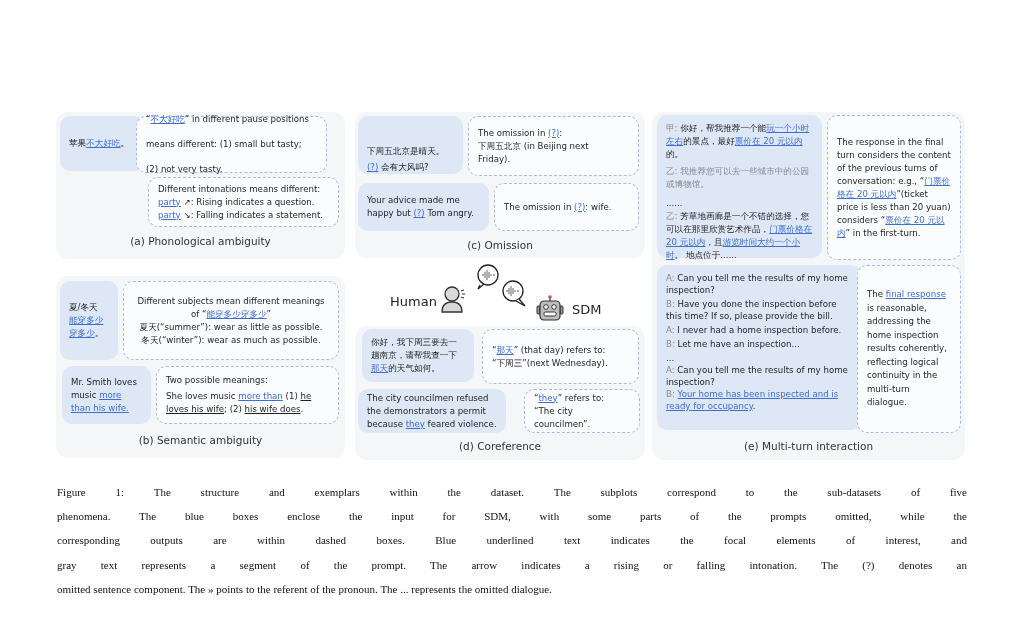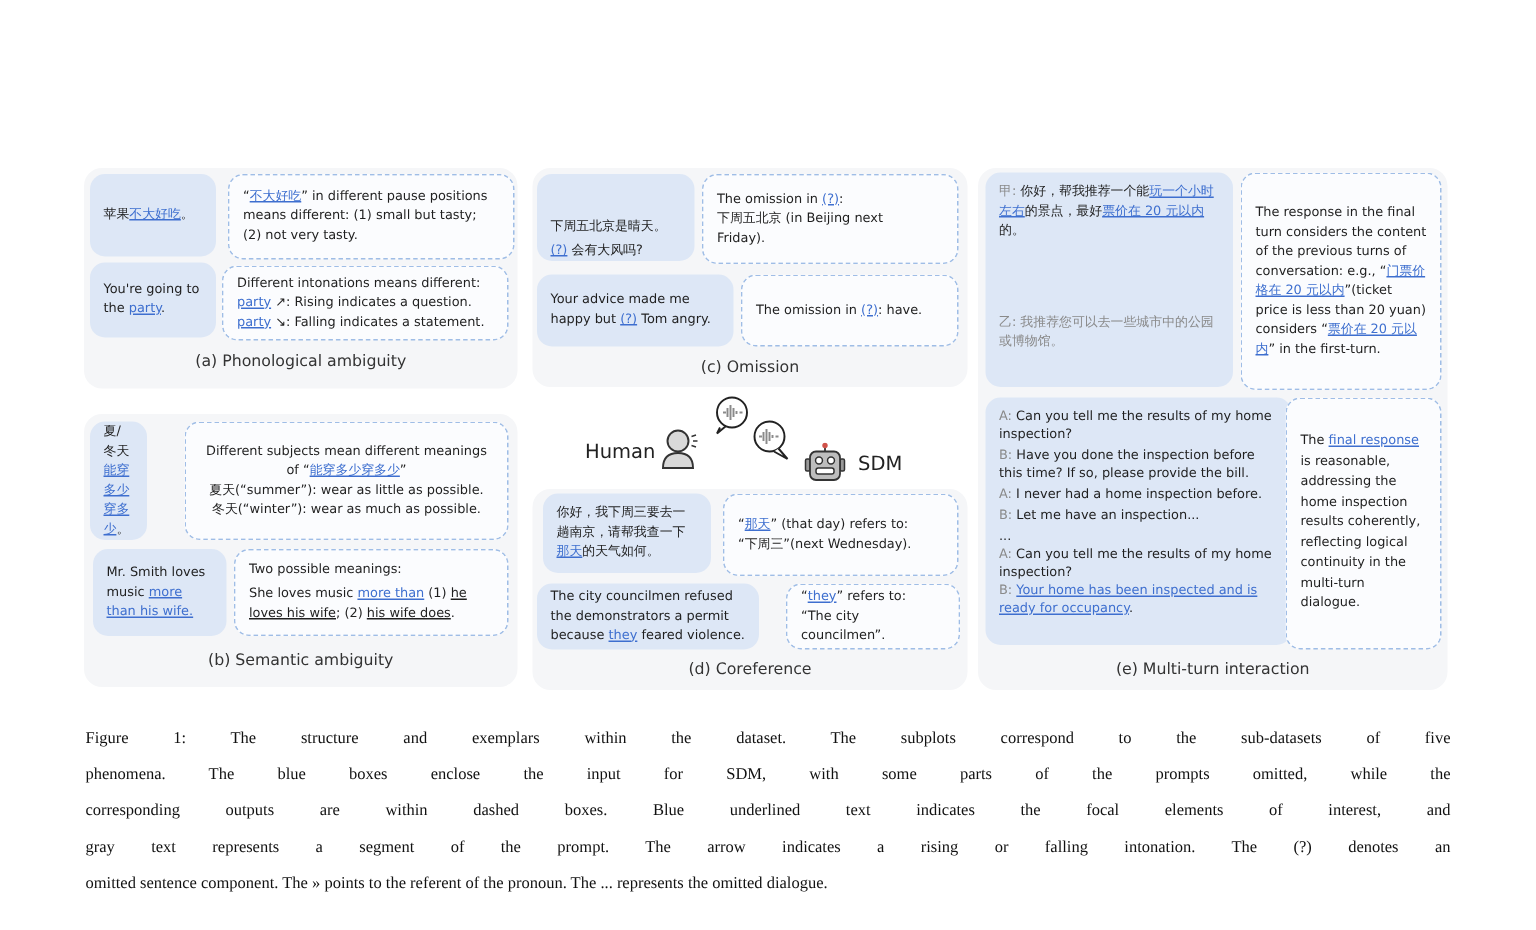--- a/index.html
+++ b/index.html
@@ -18,39 +18,35 @@
   .caption-text span.last { text-align-last: left; }
   .hdr-label { position: absolute; font-size: 13px; color: #222; }
 </style>
 </head>
 <body>
 
 <div class="panel" style="left:56px; top:112px; width:289px; height:147px;">
   <div class="inbox" style="left:4px; top:4px; width:84px; height:55px;">
     <span class="line"><span>苹果</span><span class="hl">不大好吃</span><span>。</span></span>
   </div>
-  <div class="outbox" style="left:96px; top:4px; width:191px; height:57px;">
+  <div class="outbox" style="left:80px; top:4px; width:191px; height:57px;gap:12px;">
     <span class="line"><span>“</span><span class="hl">不大好吃</span><span>” in different pause positions</span></span>
     <span class="line">means different: (1) small but tasty;</span>
     <span class="line">(2) not very tasty.</span>
-  </div>
-  <div class="inbox" style="left:4px; top:63px; width:84px; height:50px;">
-    <span class="line">You're going to</span>
-    <span class="line"><span>the </span><span class="hl">party</span><span>.</span></span>
   </div>
   <div class="outbox" style="left:92px; top:65px; width:191px; height:50px;">
     <span class="line">Different intonations means different:</span>
     <span class="line"><span class="hl">party</span><span> ↗: Rising indicates a question.</span></span>
     <span class="line"><span class="hl">party</span><span> ↘: Falling indicates a statement.</span></span>
   </div>
   <div class="cap" style="top:123px;">(a) Phonological ambiguity</div>
 </div>
 
 <div class="panel" style="left:56px; top:276px; width:289px; height:182px;">
-  <div class="inbox" style="left:4px; top:5px; width:38px; height:79px;">
+  <div class="inbox" style="left:4px; top:5px; width:58px; height:79px;">
     <span class="line">夏/冬天</span>
     <span class="line hl">能穿多少</span>
     <span class="line"><span class="hl">穿多少</span><span>。</span></span>
   </div>
   <div class="outbox" style="left:67px; top:5px; width:216px; height:79px;align-items:center;">
     <span class="line">Different subjects mean different meanings</span>
     <span class="line"><span>of “</span><span class="hl">能穿多少穿多少</span><span>”</span></span>
     <span class="line">夏天(“summer”): wear as little as possible.</span>
     <span class="line">冬天(“winter”): wear as much as possible.</span>
   </div>
@@ -75,21 +71,21 @@
   <div class="outbox" style="left:113px; top:4px; width:171px; height:60px;">
     <span class="line"><span>The omission in </span><span class="hl">(?)</span><span>:</span></span>
     <span class="line">下周五北京 (in Beijing next</span>
     <span class="line">Friday).</span>
   </div>
   <div class="inbox" style="left:3px; top:71px; width:131px; height:48px;">
     <span class="line">Your advice made me</span>
     <span class="line"><span>happy but </span><span class="hl">(?)</span><span> Tom angry.</span></span>
   </div>
   <div class="outbox" style="left:139px; top:71px; width:145px; height:48px;">
-    <span class="line"><span>The omission in </span><span class="hl">(?)</span><span>: have.</span></span>
+    <span class="line"><span>The omission in </span><span class="hl">(?)</span><span>: wife.</span></span>
   </div>
   <div class="cap" style="top:127px;">(c) Omission</div>
 </div>
 
 <div class="hdr-label" style="left:390px; top:294px;">Human</div>
 <svg style="position:absolute; left:438px; top:285px;" width="30" height="28" viewBox="0 0 30 28">
   <circle cx="14" cy="9" r="7" fill="#d9d9d9" stroke="#333" stroke-width="1.3"></circle>
   <path d="M4 27 Q4 17 14 17 Q24 17 24 27 Z" fill="#d9d9d9" stroke="#333" stroke-width="1.3"></path>
   <path d="M23 6 l3 -1 M24 9 l3 0 M23 12 l3 1" stroke="#333" stroke-width="1"></path>
 </svg>
@@ -131,21 +127,21 @@
     <span class="line"><span>because </span><span class="hl">they</span><span> feared violence.</span></span>
   </div>
   <div class="outbox" style="left:169px; top:63px; width:116px; height:44px;">
     <span class="line"><span>“</span><span class="hl">they</span><span>” refers to:</span></span>
     <span class="line">“The city councilmen”.</span>
   </div>
   <div class="cap" style="top:114px;">(d) Coreference</div>
 </div>
 
 <div class="panel" style="left:652px; top:112px; width:313px; height:348px;">
-  <div class="inbox" style="left:5px; top:3px; width:165px; height:143px; justify-content:flex-start; padding-top:7px;gap:44px;">
+  <div class="inbox" style="left:5px; top:3px; width:165px; height:143px; justify-content:flex-start; padding-top:7px;">
     <span class="line"><span class="gray">甲: </span><span>你好，帮我推荐一个能</span><span class="hl">玩一个小时左右</span><span>的景点，最好</span><span class="hl">票价在 20 元以内</span><span>的。</span></span>
     <span class="line" style="margin-top:4px;"><span class="gray">乙: </span><span class="gray">我推荐您可以去一些城市中的公园或博物馆。</span></span>
     <span class="line" style="margin-top:6px;">......</span>
     <span class="line"><span class="gray">乙: </span><span>芳草地画廊是一个不错的选择，您可以在那里欣赏艺术作品，</span><span class="hl">门票价格在 20 元以内</span><span>，且</span><span class="hl">游览时间大约一个小时</span><span>。 地点位于......</span></span>
   </div>
   <div class="outbox" style="left:175px; top:3px; width:134px; height:145px;">
     <span class="line"><span>The response in the final turn considers the content of the previous turns of conversation: e.g., “</span><span class="hl">门票价格在 20 元以内</span><span>”(ticket price is less than 20 yuan) considers “</span><span class="hl">票价在 20 元以内</span><span>” in the first-turn.</span></span>
   </div>
   <div class="inbox" style="left:5px; top:153px; width:204px; height:165px; justify-content:flex-start; padding-top:7px; line-height:12px;">
     <span class="line"><span class="gray">A: </span><span>Can you tell me the results of my home inspection?</span></span>

